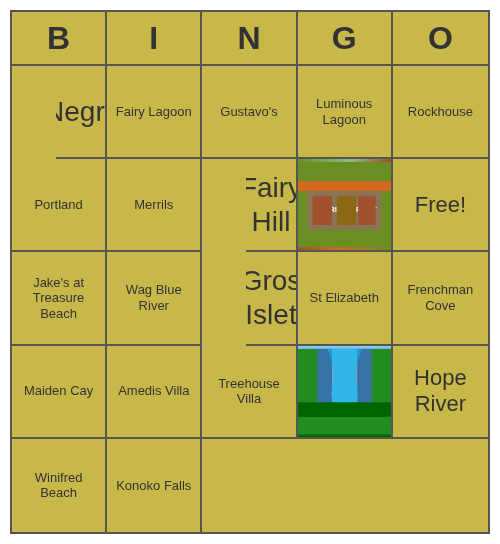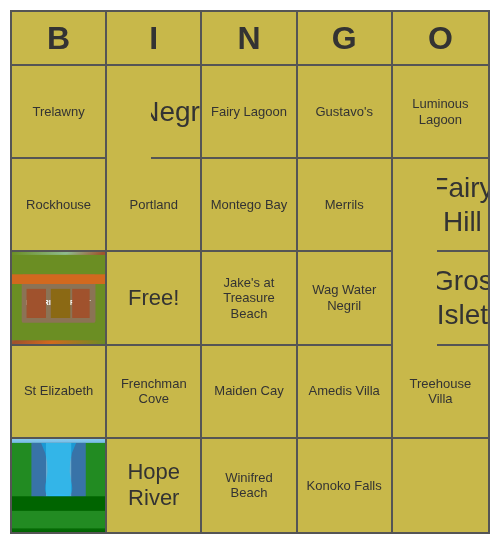--- a/index.html
+++ b/index.html
@@ -92,43 +92,37 @@
 
 <div class="bingo-card">
   <div class="bingo-header">
   <div class="bingo-header-cell">B</div>
       <div class="bingo-header-cell">I</div>
       <div class="bingo-header-cell">N</div>
       <div class="bingo-header-cell">G</div>
       <div class="bingo-header-cell">O</div>
     </div>
   <div class="bingo-grid">
-  <div class="bingo-cell">
-        <span class="cell-text">Trelawny</span>
-      </div>
       <div class="bingo-cell xl-text">
         <span class="cell-text">Negril</span>
       </div>
       <div class="bingo-cell">
         <span class="cell-text">Fairy Lagoon</span>
       </div>
       <div class="bingo-cell">
         <span class="cell-text">Gustavo's</span>
       </div>
       <div class="bingo-cell">
         <span class="cell-text">Luminous Lagoon</span>
       </div>
       <div class="bingo-cell">
         <span class="cell-text">Rockhouse</span>
       </div>
       <div class="bingo-cell">
         <span class="cell-text">Portland</span>
-      </div>
-      <div class="bingo-cell">
-        <span class="cell-text">Montego Bay</span>
       </div>
       <div class="bingo-cell">
         <span class="cell-text">Merrils</span>
       </div>
       <div class="bingo-cell xl-text">
         <span class="cell-text">Fairy Hill</span>
       </div>
       <div class="bingo-cell">
         <div class="img-market" style="position: absolute; inset: 0px; width: 100%; height: 100%;"><svg width="100%" height="100%" viewBox="0 0 96 88">
         <rect width="96" height="88" fill="#6b8e23"></rect>
@@ -140,21 +134,21 @@
         <rect x="62" y="35" width="18" height="30" fill="#A0522D"></rect>
       </svg></div>
       </div>
       <div class="bingo-cell large-text">
         <span class="cell-text">Free!</span>
       </div>
       <div class="bingo-cell">
         <span class="cell-text">Jake's at Treasure Beach</span>
       </div>
       <div class="bingo-cell">
-        <span class="cell-text">Wag Water Negril</span>
+        <span class="cell-text">Wag Blue River</span>
       </div>
       <div class="bingo-cell xl-text">
         <span class="cell-text">Gros Islet</span>
       </div>
       <div class="bingo-cell">
         <span class="cell-text">St Elizabeth</span>
       </div>
       <div class="bingo-cell">
         <span class="cell-text">Frenchman Cove</span>
       </div>

